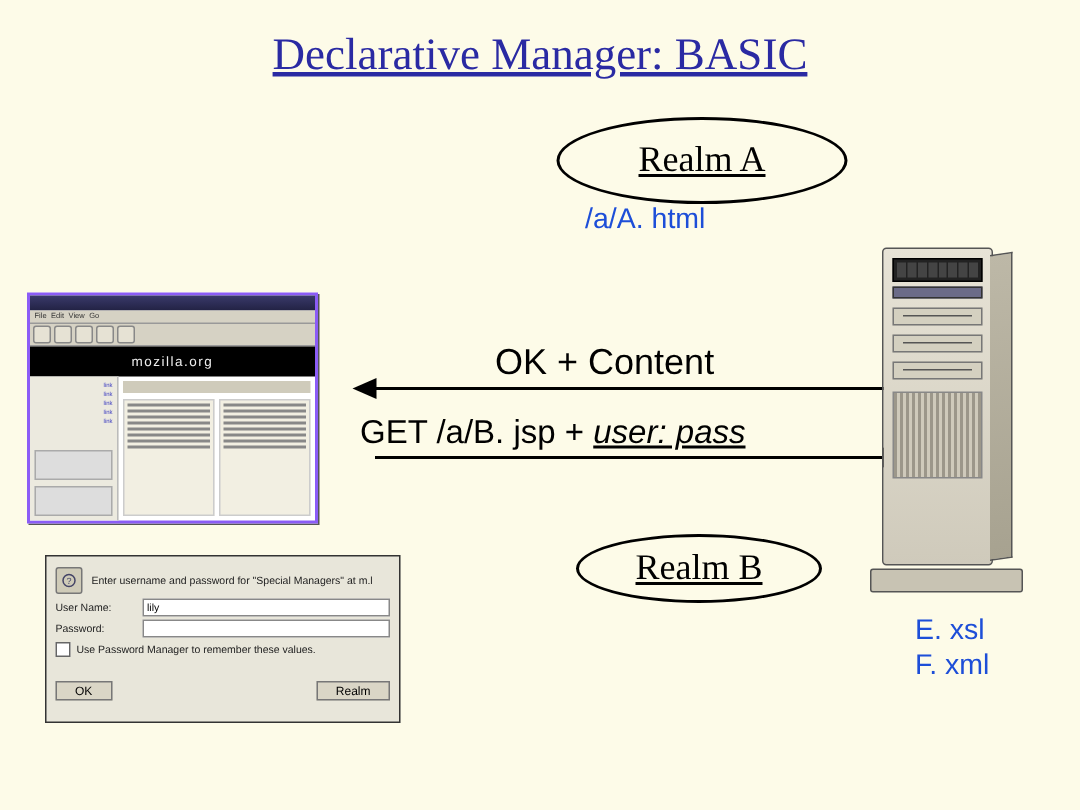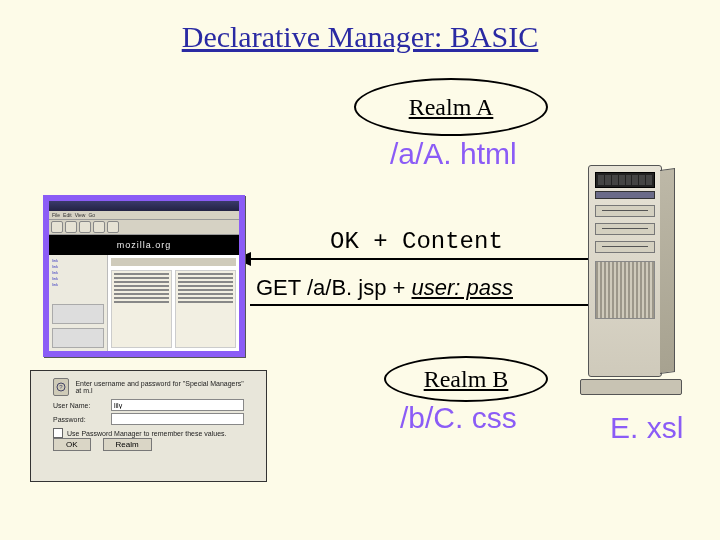--- a/index.html
+++ b/index.html
@@ -18,53 +18,54 @@
     text-decoration:underline;
     font-family:"Times New Roman",serif;
   }
   
   .realm{
     position:absolute;border:2px solid #000;border-radius:50%;
     text-align:center;font-size:24px;color:#000;
     display:flex;align-items:center;justify-content:center;
     text-decoration:underline;font-family:"Times New Roman",serif;
   }
-  .realmA{left:354px;top:78px;width:190px;height:54px}
+  .realmA{left:371px;top:78px;width:190px;height:54px}
   .realmB{left:384px;top:356px;width:160px;height:42px}
   .files{
-    position:absolute;font-size:30px;color:#8b5cf6;
+    position:absolute;font-size:19px;color:#1d4ed8;
     font-family:Arial,Helvetica,sans-serif;line-height:1.2;
   }
   .filesA{left:390px;top:136px}
   .filesA .indent{padding-left:34px;display:block}
   .filesB{left:400px;top:400px}
   .filesB .indent{padding-left:30px;display:block}
   .rootFiles{left:610px;top:410px}
   
   .flow{
     position:absolute;font-size:22px;color:#000;
     font-family:Arial,Helvetica,sans-serif;
   }
-  .flowOK{left:330px;top:228px;font-family:Liberation Mono, monospace;font-size:24px}
-  .flowGET{left:256px;top:275px}
+  .flowOK{left:330px;top:228px;font-family:Liberation Sans, sans-serif;font-size:24px}
+  .flowGET{left:240px;top:275px}
   .up{font-style:italic;text-decoration:underline}
   
   .arrow-line{position:absolute;height:2px;background:#000}
   .arrow-head{
     position:absolute;width:0;height:0;
     border-top:7px solid transparent;border-bottom:7px solid transparent;
   }
   .arrL{border-right:16px solid #000}
   .arrR{border-left:16px solid #000}
   
   .browser{
-    position:absolute;left:43px;top:195px;width:190px;height:150px;
-    background:#fff;border:6px solid #8b5cf6;
+    position:absolute;left:18px;top:195px;width:190px;height:150px;
+    background:#fff;border:2px solid #8b5cf6;
     box-shadow:1px 1px 0 #555;
     font-family:Arial,Helvetica,sans-serif;
+    text-align:right;
   }
   .browser .titlebar{height:10px;background:linear-gradient(#3a3a6a,#222244)}
   .browser .menubar{height:8px;background:#d6d2c4;border-bottom:1px solid #999;
     display:flex;gap:3px;padding:0 3px;align-items:center}
   .browser .menubar span{font-size:5px;color:#333}
   .browser .toolbar{height:14px;background:#d6d2c4;border-bottom:1px solid #999;
     display:flex;gap:2px;align-items:center;padding:0 2px}
   .browser .toolbar .btn{width:10px;height:10px;background:#e6e2d4;border:1px solid #888;border-radius:2px}
   .browser .banner{height:20px;background:#000;color:#eee;font-size:9px;display:flex;align-items:center;justify-content:center;letter-spacing:1px}
   .browser .body{display:flex;height:96px}
@@ -77,30 +78,30 @@
   .browser .content .cols{flex:1;display:flex;gap:3px}
   .browser .content .col{flex:1;background:#f2efe2;border:1px solid #ccc}
   .browser .content .col .ln{height:2px;background:#888;margin:2px 2px}
   
   .prompt{
     position:absolute;left:30px;top:370px;width:235px;height:110px;
     background:#e8e6da;border:1px solid #333;font-family:Arial,Helvetica,sans-serif;
   }
   .prompt .titlebar{height:14px;background:linear-gradient(#2b2b6a,#15153a);color:#fff;font-size:9px;padding:0 4px;display:flex;align-items:center;justify-content:space-between}
   .prompt .titlebar .x{width:10px;height:10px;background:#c7c3b4;color:#000;font-size:8px;display:flex;align-items:center;justify-content:center;border:1px solid #666}
-  .prompt .inner{padding:4px 22px;font-size:7px;color:#222}
+  .prompt .inner{padding:4px 6px;font-size:7px;color:#222}
   .prompt .row{display:flex;align-items:center;gap:6px;margin:3px 0}
   .prompt .row .icon{width:16px;height:16px;border:1px solid #777;background:#cfcbb8;border-radius:2px;display:flex;align-items:center;justify-content:center}
   .prompt .row .icon svg{width:10px;height:10px}
   .prompt .field{display:flex;align-items:center;gap:6px;margin:2px 0}
   .prompt .field label{width:52px;font-size:7px;color:#222}
   .prompt .field input{flex:1;height:10px;border:1px solid #888;background:#fff;font-size:7px;padding:0 2px}
   .prompt .chk{display:flex;align-items:center;gap:4px;margin-top:3px}
   .prompt .chk .box{width:8px;height:8px;border:1px solid #666;background:#fff}
-  .prompt .btns{display:flex;gap:12px;justify-content:flex-start;margin-top:0}
+  .prompt .btns{display:flex;gap:12px;justify-content:space-between;margin-top:16px}
   .prompt .btns button{font-size:8px;padding:1px 12px;background:#dad6c6;border:1px solid #777}
   
   .server{position:absolute;left:580px;top:165px;width:110px;height:230px}
   .server .case{
     position:absolute;left:8px;top:0;width:72px;height:210px;
     background:linear-gradient(#e7e3d6,#cfcabb);
     border:1px solid #555;border-radius:3px;
   }
   .server .case::after{ 
     content:"";position:absolute;right:-14px;top:4px;width:14px;height:202px;
@@ -125,25 +126,25 @@
   <span>Realm A</span>
 </div>
 <div class="files filesA">
   <span>/a/A. html</span>
 </div>
 
 <div class="realm realmB">
   <span>Realm B</span>
 </div>
 <div class="files filesB">
-  <span>/b/C. css</span>
 </div>
 
 <div class="files rootFiles">
   <span>E. xsl</span><br>
+  <span>F. xml</span>
 </div>
 
 <div class="flow flowOK">OK + Content</div>
 <div class="flow flowGET">
   <span>GET /a/B. jsp + </span><span class="up">user: pass</span>
 </div>
 
 <div class="arrow-line" style="left:250px;top:258px;width:340px"></div>
 <div class="arrow-head arrL" style="left:235px;top:252px"></div>
 

